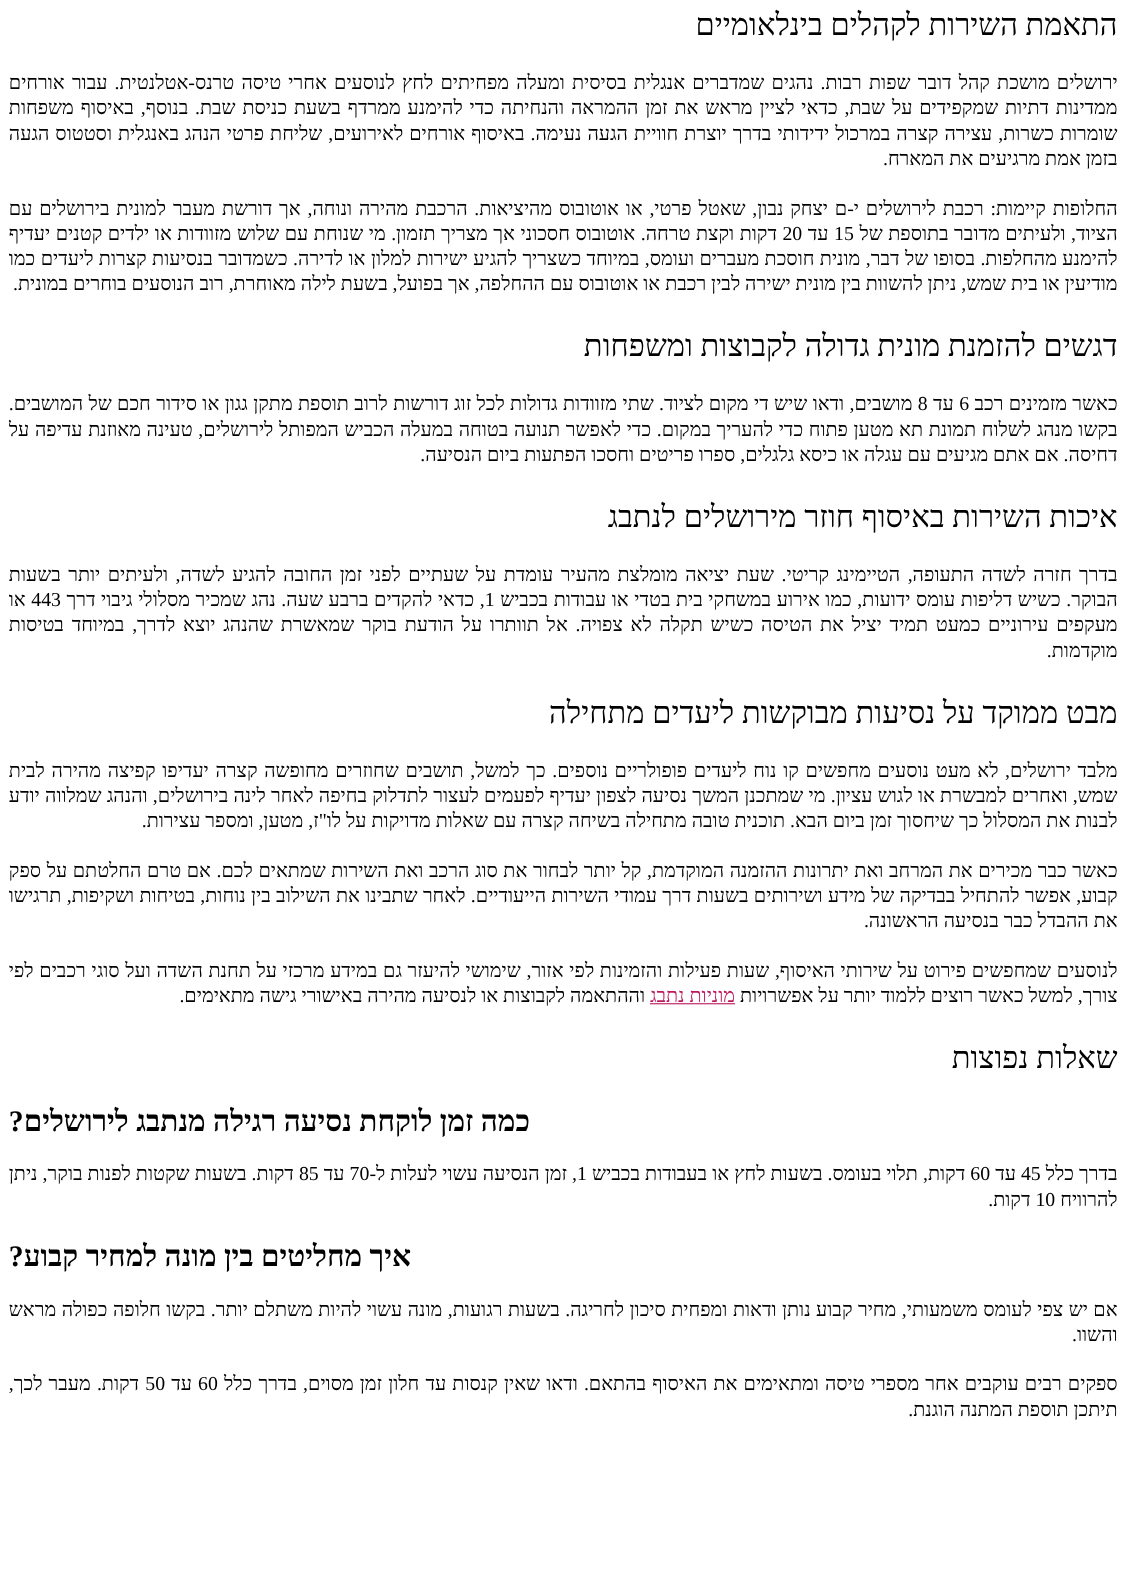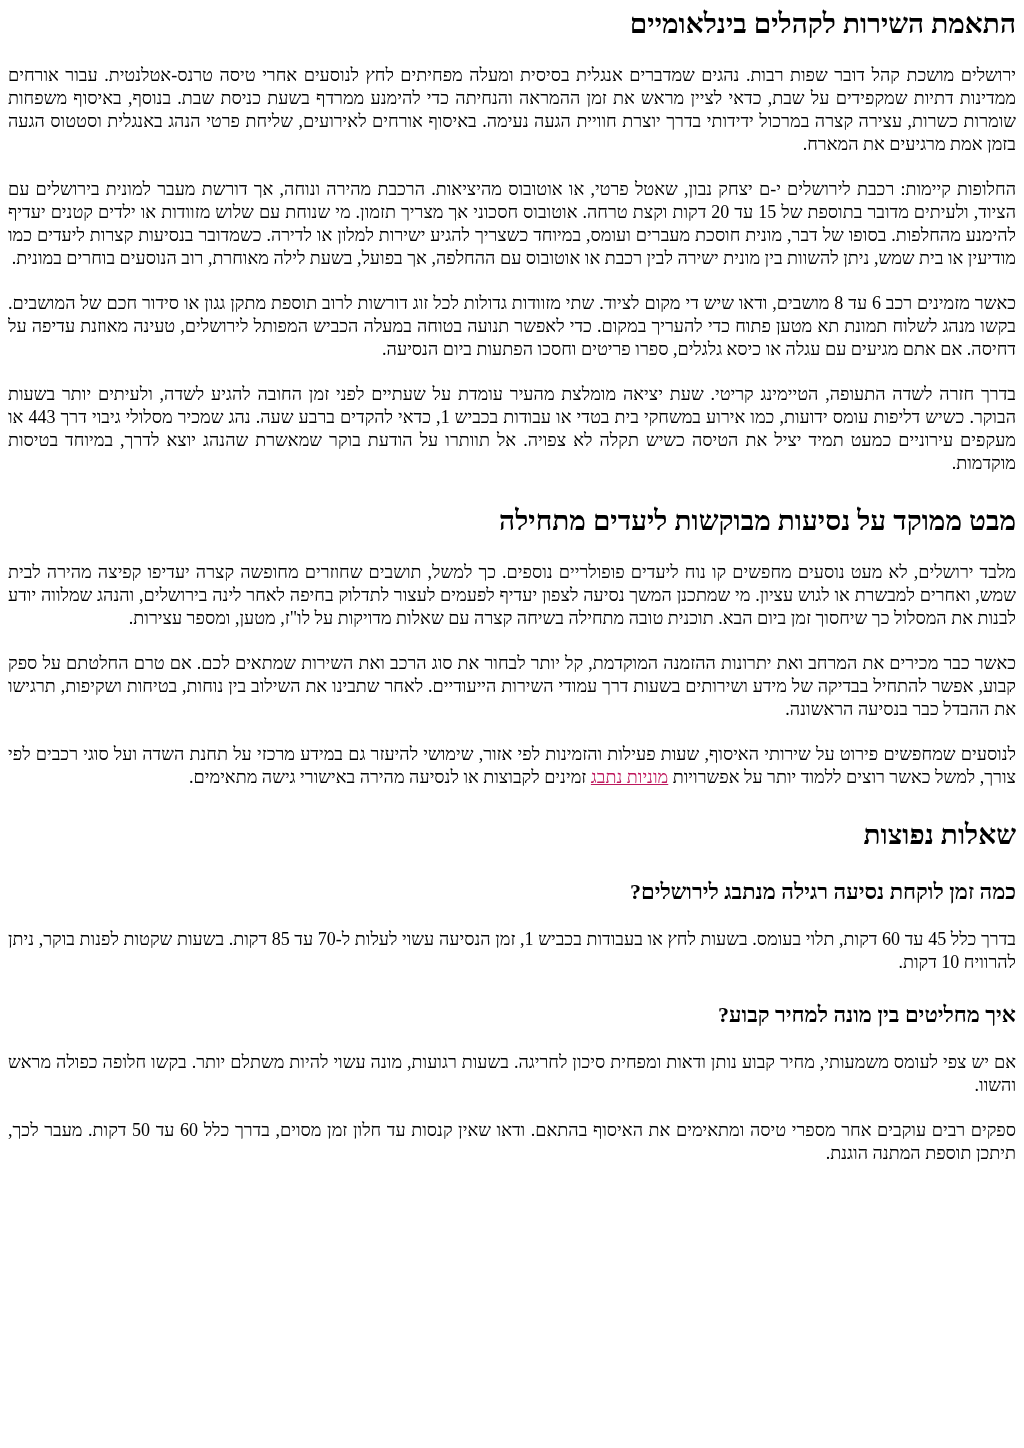--- a/index.html
+++ b/index.html
@@ -12,31 +12,31 @@
     direction: rtl;
     text-align: justify;
     font-family: "Liberation Serif", "DejaVu Serif", "DejaVu Sans", serif;
     font-size: 18px;
     line-height: 23px;
   }
   article { display: block; }
   h2 {
     font-size: 28px;
     line-height: 32px;
-    font-weight: 700;
+    font-weight: 400;
     margin: 30px 0 24px 0;
     text-align: right;
   }
   section:first-child h2 { margin-top: 0; }
   h3 {
-    font-size: 22px;
+    font-size: 27px;
     line-height: 25px;
     font-weight: 700;
     margin: 28px 0 24px 0;
-    text-align: right;
+    text-align: left;
   }
   p { margin: 22px 0; }
   a.inline-link {
     color: #be185d;
     text-decoration: underline;
     cursor: pointer;
   }
 </style>
 </head>
 <body>
@@ -46,32 +46,34 @@
   <section>
     <h2>התאמת השירות לקהלים בינלאומיים</h2>
     <p>ירושלים מושכת קהל דובר שפות רבות. נהגים שמדברים אנגלית בסיסית ומעלה מפחיתים לחץ לנוסעים אחרי טיסה טרנס-אטלנטית. עבור אורחים ממדינות דתיות שמקפידים על שבת, כדאי לציין מראש את זמן ההמראה והנחיתה כדי להימנע ממרדף בשעת כניסת שבת. בנוסף, באיסוף משפחות שומרות כשרות, עצירה קצרה במרכול ידידותי בדרך יוצרת חוויית הגעה נעימה. באיסוף אורחים לאירועים, שליחת פרטי הנהג באנגלית וסטטוס הגעה בזמן אמת מרגיעים את המארח.</p>
   </section>
 
   <section>
     <p>החלופות קיימות: רכבת לירושלים י-ם יצחק נבון, שאטל פרטי, או אוטובוס מהיציאות. הרכבת מהירה ונוחה, אך דורשת מעבר למונית בירושלים עם הציוד, ולעיתים מדובר בתוספת של 15 עד 20 דקות וקצת טרחה. אוטובוס חסכוני אך מצריך תזמון. מי שנוחת עם שלוש מזוודות או ילדים קטנים יעדיף להימנע מהחלפות. בסופו של דבר, מונית חוסכת מעברים ועומס, במיוחד כשצריך להגיע ישירות למלון או לדירה. כשמדובר בנסיעות קצרות ליעדים כמו מודיעין או בית שמש, ניתן להשוות בין מונית ישירה לבין רכבת או אוטובוס עם ההחלפה, אך בפועל, בשעת לילה מאוחרת, רוב הנוסעים בוחרים במונית.</p>
   </section>
 
   <section>
+    <h2>דגשים להזמנת מונית גדולה לקבוצות ומשפחות</h2>
     <p>כאשר מזמינים רכב 6 עד 8 מושבים, ודאו שיש די מקום לציוד. שתי מזוודות גדולות לכל זוג דורשות לרוב תוספת מתקן גגון או סידור חכם של המושבים. בקשו מנהג לשלוח תמונת תא מטען פתוח כדי להעריך במקום. כדי לאפשר תנועה בטוחה במעלה הכביש המפותל לירושלים, טעינה מאוזנת עדיפה על דחיסה. אם אתם מגיעים עם עגלה או כיסא גלגלים, ספרו פריטים וחסכו הפתעות ביום הנסיעה.</p>
   </section>
 
   <section>
+    <h2>איכות השירות באיסוף חוזר מירושלים לנתבג</h2>
     <p>בדרך חזרה לשדה התעופה, הטיימינג קריטי. שעת יציאה מומלצת מהעיר עומדת על שעתיים לפני זמן החובה להגיע לשדה, ולעיתים יותר בשעות הבוקר. כשיש דליפות עומס ידועות, כמו אירוע במשחקי בית בטדי או עבודות בכביש 1, כדאי להקדים ברבע שעה. נהג שמכיר מסלולי גיבוי דרך 443 או מעקפים עירוניים כמעט תמיד יציל את הטיסה כשיש תקלה לא צפויה. אל תוותרו על הודעת בוקר שמאשרת שהנהג יוצא לדרך, במיוחד בטיסות מוקדמות.</p>
   </section>
 
   <section>
     <h2>מבט ממוקד על נסיעות מבוקשות ליעדים מתחילה</h2>
     <p>מלבד ירושלים, לא מעט נוסעים מחפשים קו נוח ליעדים פופולריים נוספים. כך למשל, תושבים שחוזרים מחופשה קצרה יעדיפו קפיצה מהירה לבית שמש, ואחרים למבשרת או לגוש עציון. מי שמתכנן המשך נסיעה לצפון יעדיף לפעמים לעצור לתדלוק בחיפה לאחר לינה בירושלים, והנהג שמלווה יודע לבנות את המסלול כך שיחסוך זמן ביום הבא. תוכנית טובה מתחילה בשיחה קצרה עם שאלות מדויקות על לו"ז, מטען, ומספר עצירות.</p>
     <p>כאשר כבר מכירים את המרחב ואת יתרונות ההזמנה המוקדמת, קל יותר לבחור את סוג הרכב ואת השירות שמתאים לכם. אם טרם החלטתם על ספק קבוע, אפשר להתחיל בבדיקה של מידע ושירותים בשעות דרך עמודי השירות הייעודיים. לאחר שתבינו את השילוב בין נוחות, בטיחות ושקיפות, תרגישו את ההבדל כבר בנסיעה הראשונה.</p>
-    <p><span>לנוסעים שמחפשים פירוט על שירותי האיסוף, שעות פעילות והזמינות לפי אזור, שימושי להיעזר גם במידע מרכזי על תחנת השדה ועל סוגי רכבים לפי צורך, למשל כאשר רוצים ללמוד יותר על אפשרויות </span><a href="#" class="inline-link">מוניות נתבג</a><span> זמינים לקבוצות או לנסיעה מהירה באישורי גישה מתאימים.</span></p>
+    <p><span>לנוסעים שמחפשים פירוט על שירותי האיסוף, שעות פעילות והזמינות לפי אזור, שימושי להיעזר גם במידע מרכזי על תחנת השדה ועל סוגי רכבים לפי צורך, למשל כאשר רוצים ללמוד יותר על אפשרויות </span><a href="#" class="inline-link">מוניות נתבג</a><span> וההתאמה לקבוצות או לנסיעה מהירה באישורי גישה מתאימים.</span></p>
   </section>
 
   <section>
     <h2>שאלות נפוצות</h2>
 
     <h3>כמה זמן לוקחת נסיעה רגילה מנתבג לירושלים?</h3>
     <p>בדרך כלל 45 עד 60 דקות, תלוי בעומס. בשעות לחץ או בעבודות בכביש 1, זמן הנסיעה עשוי לעלות ל-70 עד 85 דקות. בשעות שקטות לפנות בוקר, ניתן להרוויח 10 דקות.</p>
 
     <h3>איך מחליטים בין מונה למחיר קבוע?</h3>
     <p>אם יש צפי לעומס משמעותי, מחיר קבוע נותן ודאות ומפחית סיכון לחריגה. בשעות רגועות, מונה עשוי להיות משתלם יותר. בקשו חלופה כפולה מראש והשוו.</p>

